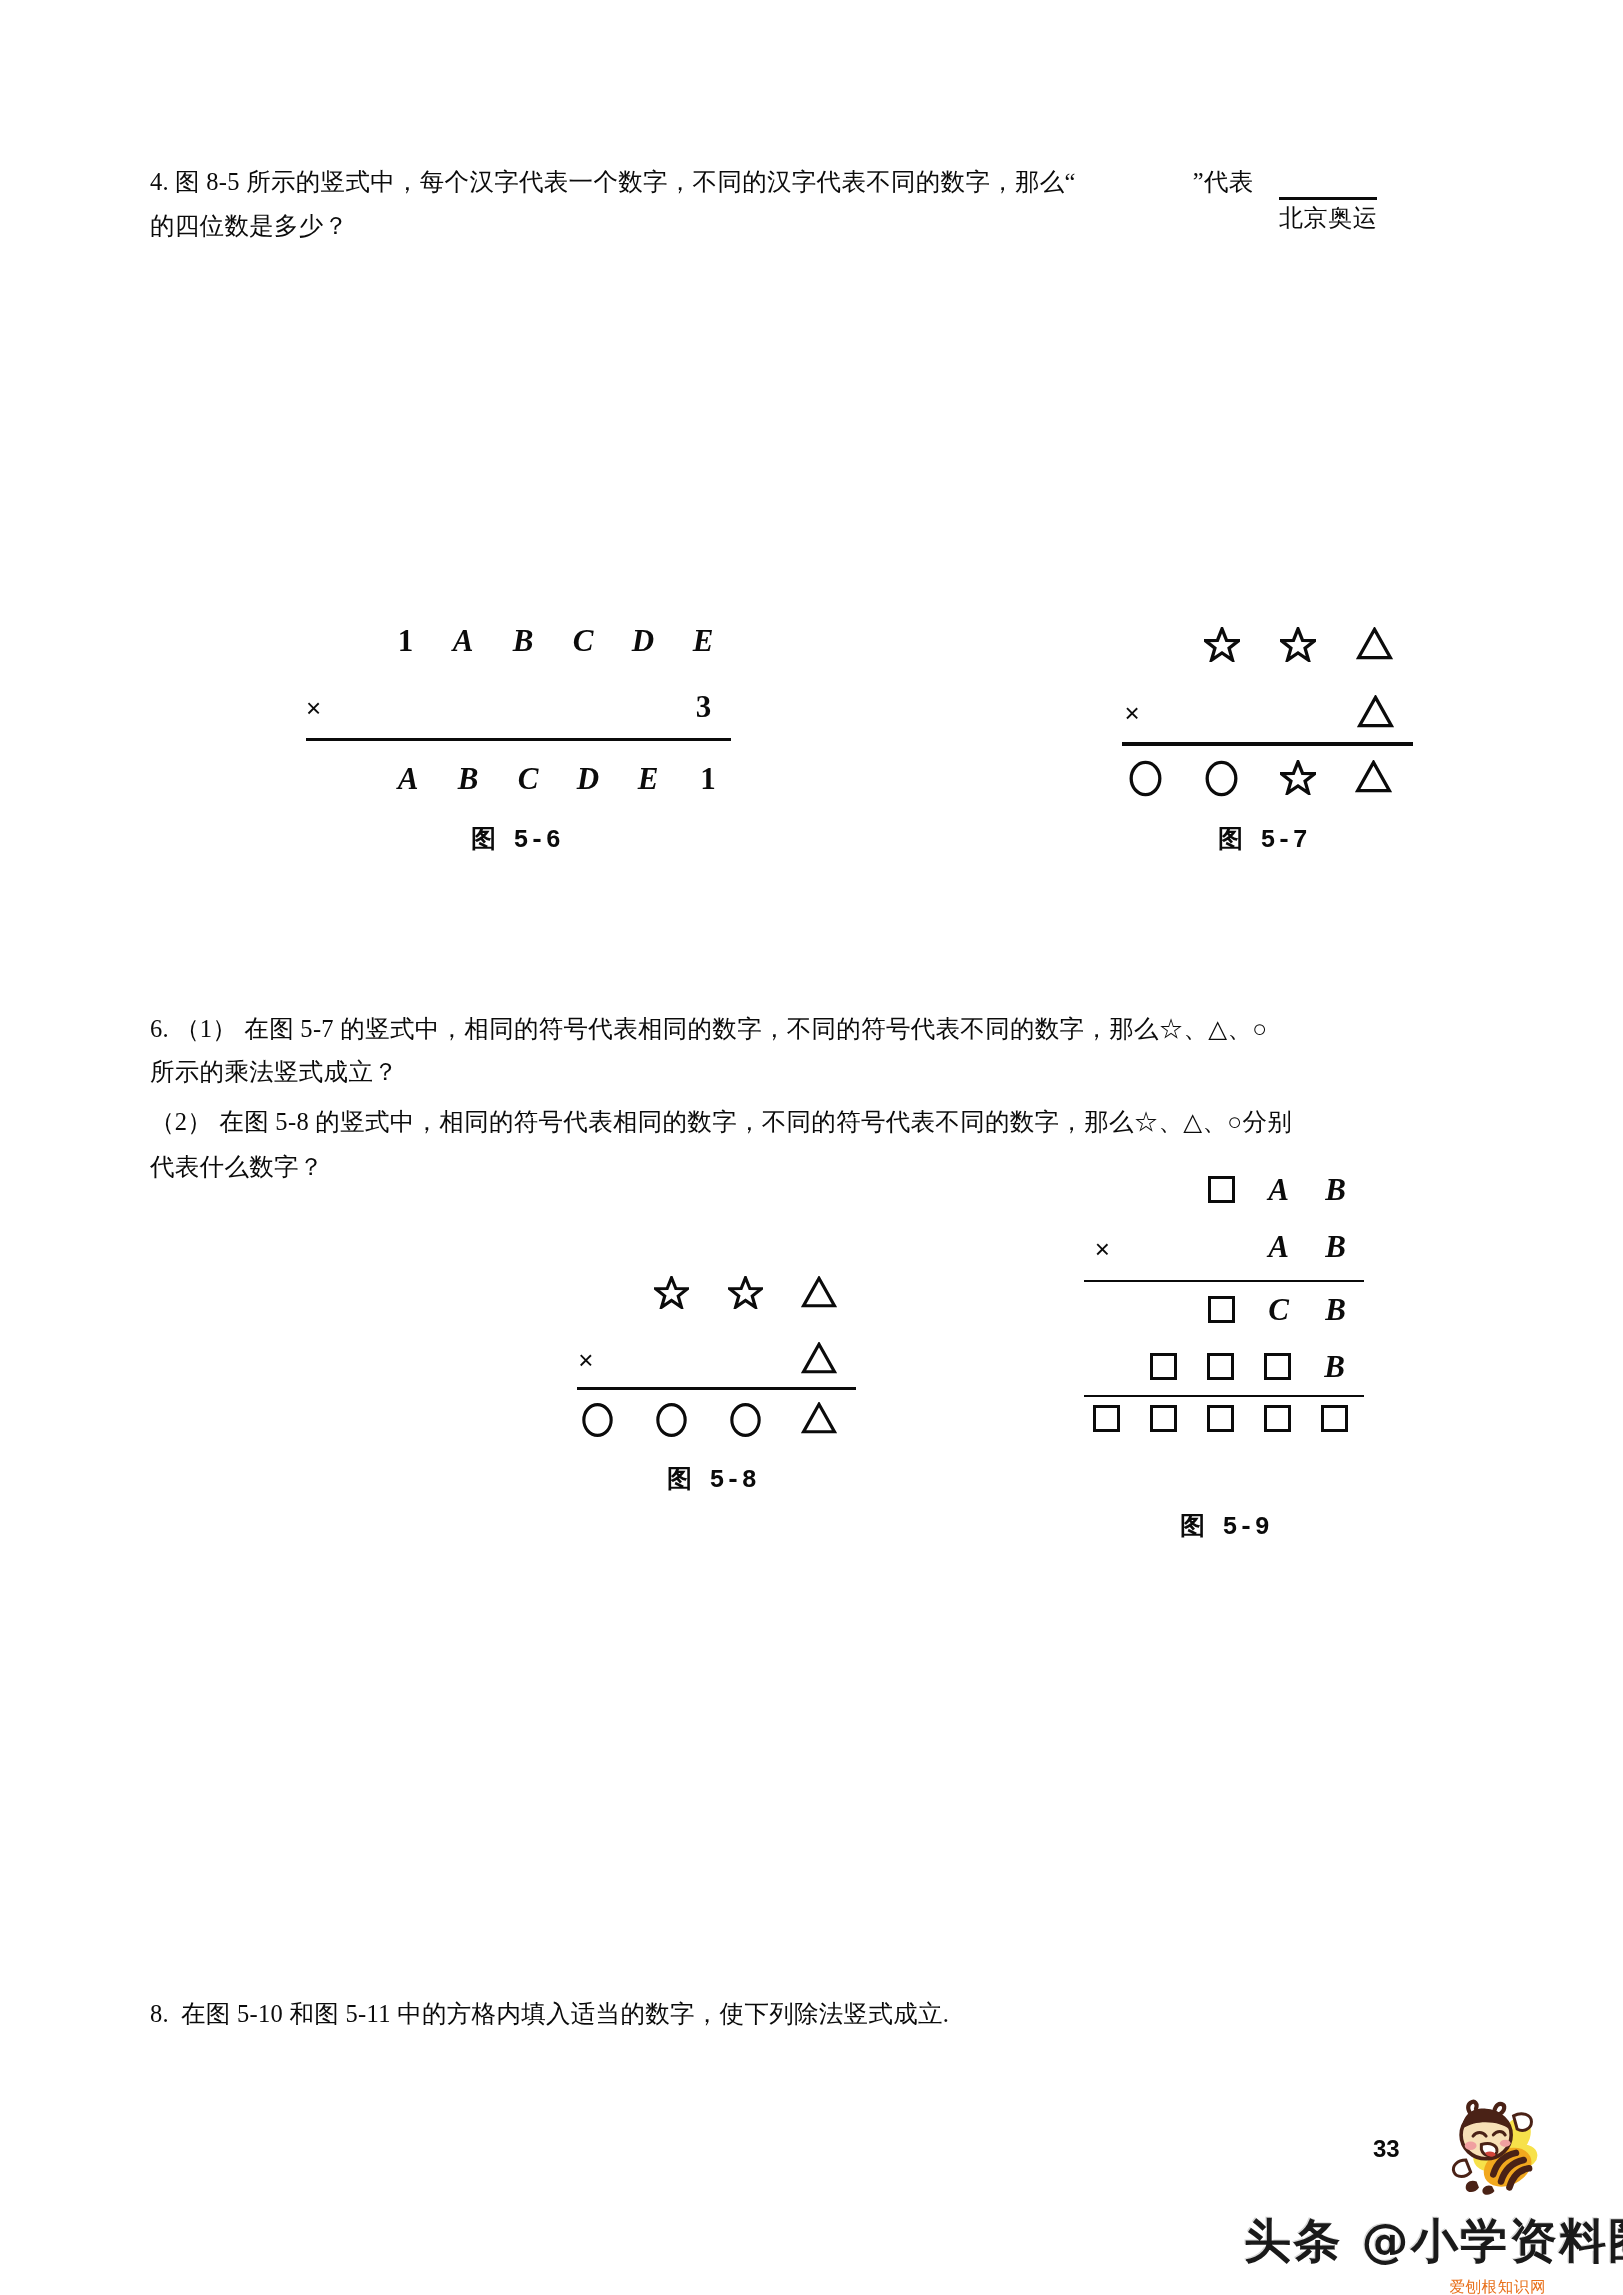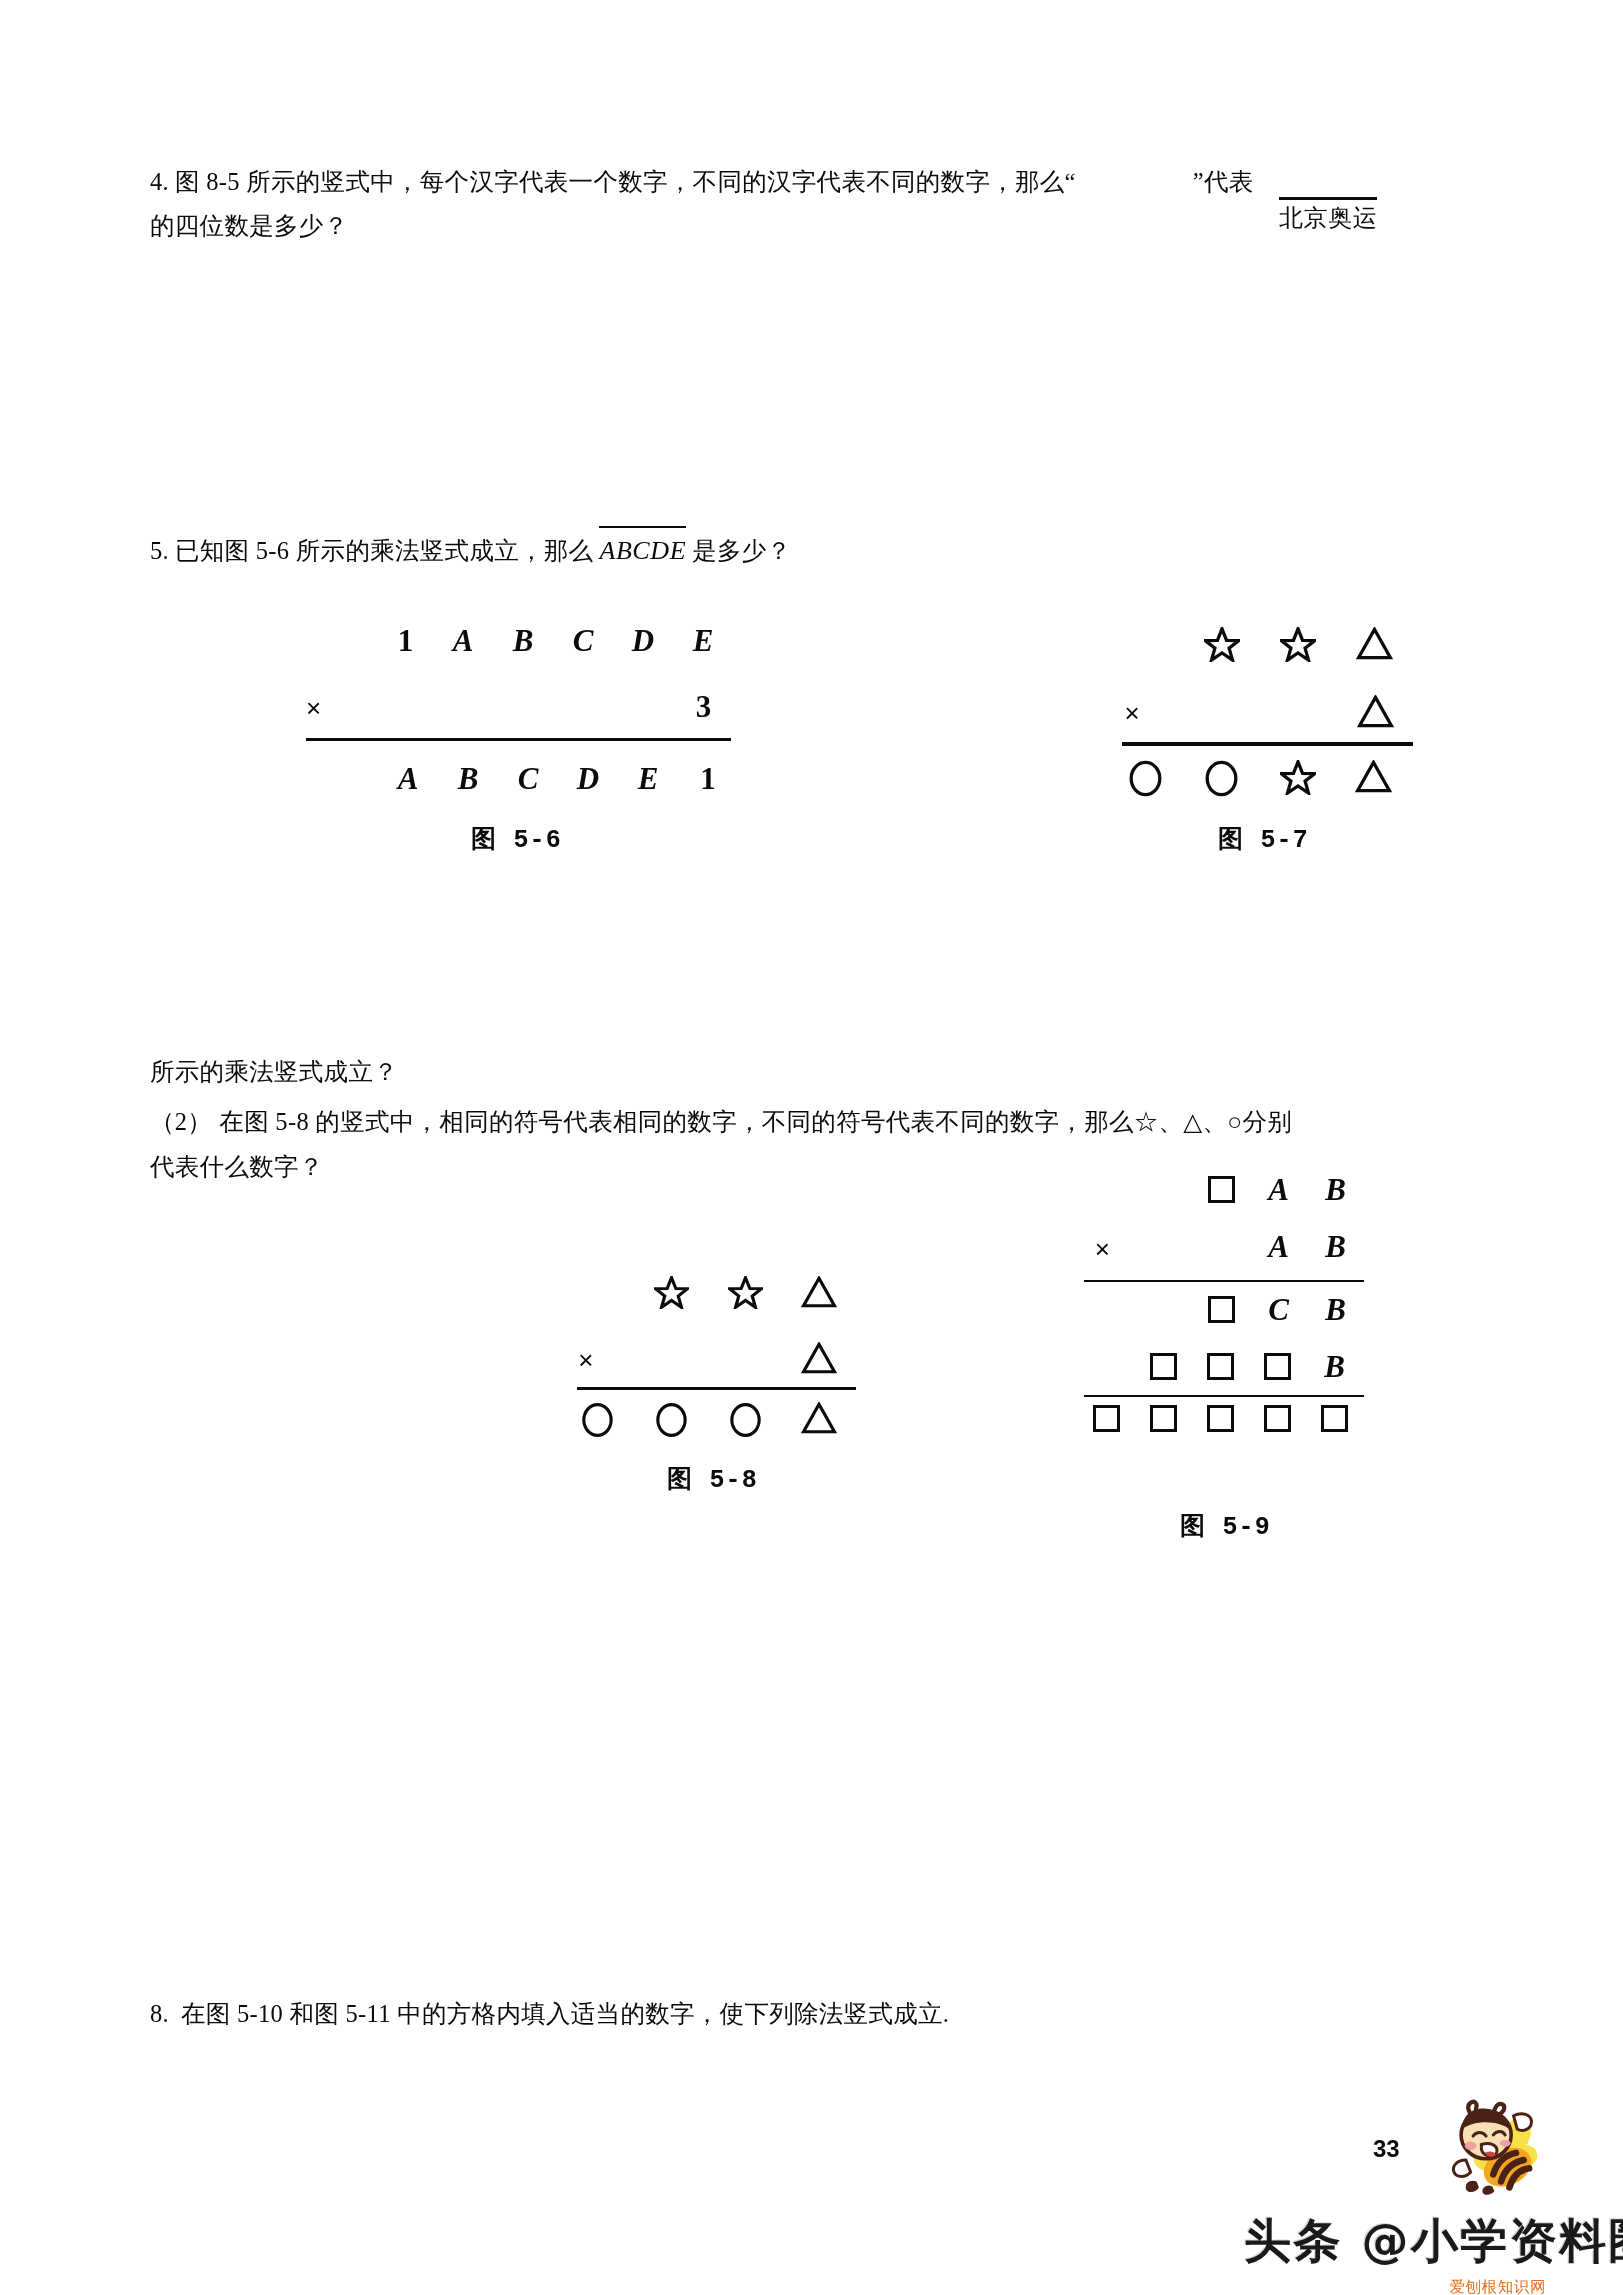--- a/index.html
+++ b/index.html
@@ -121,23 +121,20 @@
   </div>
 
   <div class="qtext" style="left:150px; top:204px;">
     <span>的四位数是多少？</span>
   </div>
 
   <div style="position:absolute; left:1279px; top:197px;">
     <span class="overline-cn">北京奥运</span>
   </div>
 
-  <div class="qtext" style="left:150px; top:526px;">
-    <span class="qnum">5.</span><span>已知图 5-6 所示的乘法竖式成立，那么</span><span class="overline-txt" style="margin:0 6px;">ABCDE</span><span>是多少？</span>
-  </div>
 
   <div class="figure" style="left:306px; top:625px; width:453px; height:227px;">
 
     <div style="position:absolute; left:72px; top:0px; display:flex; gap:0;">
       <span class="cell plain" style="width:55px;">1</span>
       <span class="cell" style="width:60px;">A</span>
       <span class="cell" style="width:60px;">B</span>
       <span class="cell" style="width:60px;">C</span>
       <span class="cell" style="width:60px;">D</span>
       <span class="cell" style="width:60px;">E</span>
@@ -212,20 +209,23 @@
       <span style="width:76px; display:flex; justify-content:center;">
         <svg class="glyph" width="37" height="33" viewBox="0 0 62 56" aria-hidden="true">
             <polygon points="31,4 58,52 4,52" fill="none" stroke="#0b0b0b" stroke-width="5.5"></polygon>
           </svg>
       </span>
     </div>
   </div>
 
   <div class="caption" style="left:1218px; top:822px;">图 5-7</div>
 
+  <div class="qtext" style="left:150px; top:1007px;">
+    <span class="qnum">6.</span><span>（1）</span><span style="display:inline-block;width:7.2px;"></span><span>在图 5-7 的竖式中，相同的符号代表相同的数字，不同的符号代表不同的数字，那么☆、△、○</span>
+  </div>
   <div class="qtext" style="left:150px; top:1050px;">
     <span>所示的乘法竖式成立？</span>
   </div>
   <div class="qtext" style="left:150px; top:1100px;">
     <span>（2）</span><span style="display:inline-block;width:7.2px;"></span><span>在图 5-8 的竖式中，相同的符号代表相同的数字，不同的符号代表不同的数字，那么☆、△、○分别</span>
   </div>
   <div class="qtext" style="left:150px; top:1145px;">
     <span>代表什么数字？</span>
   </div>
 

